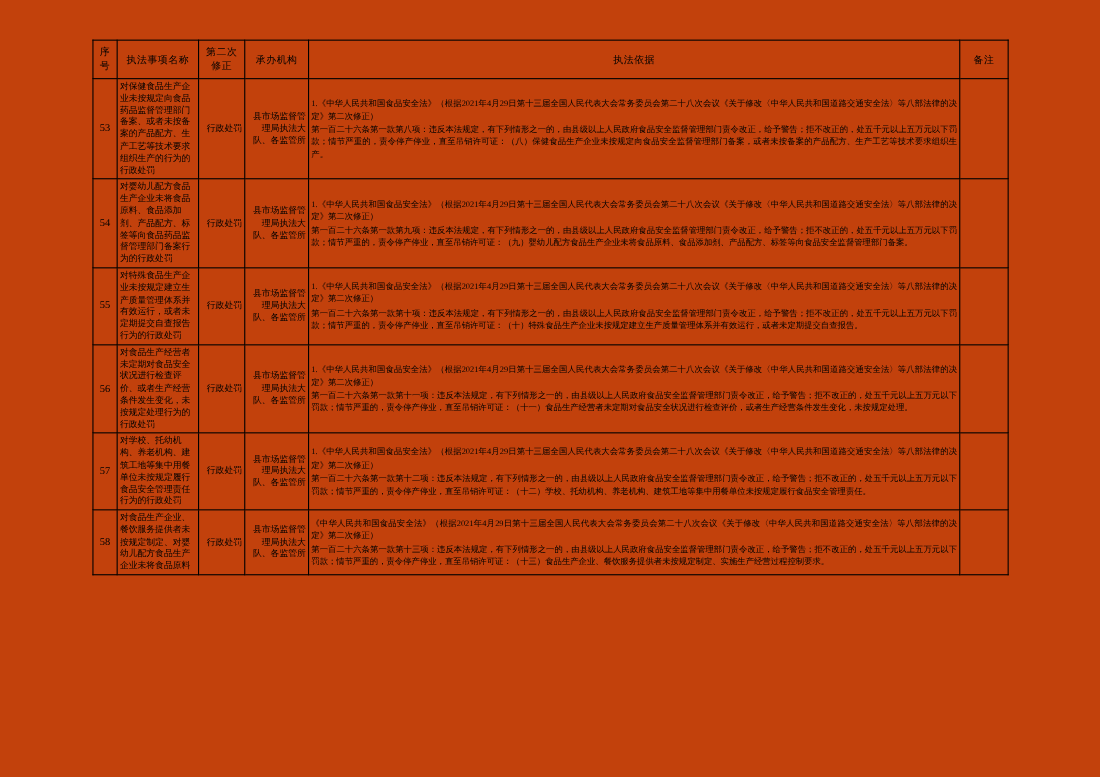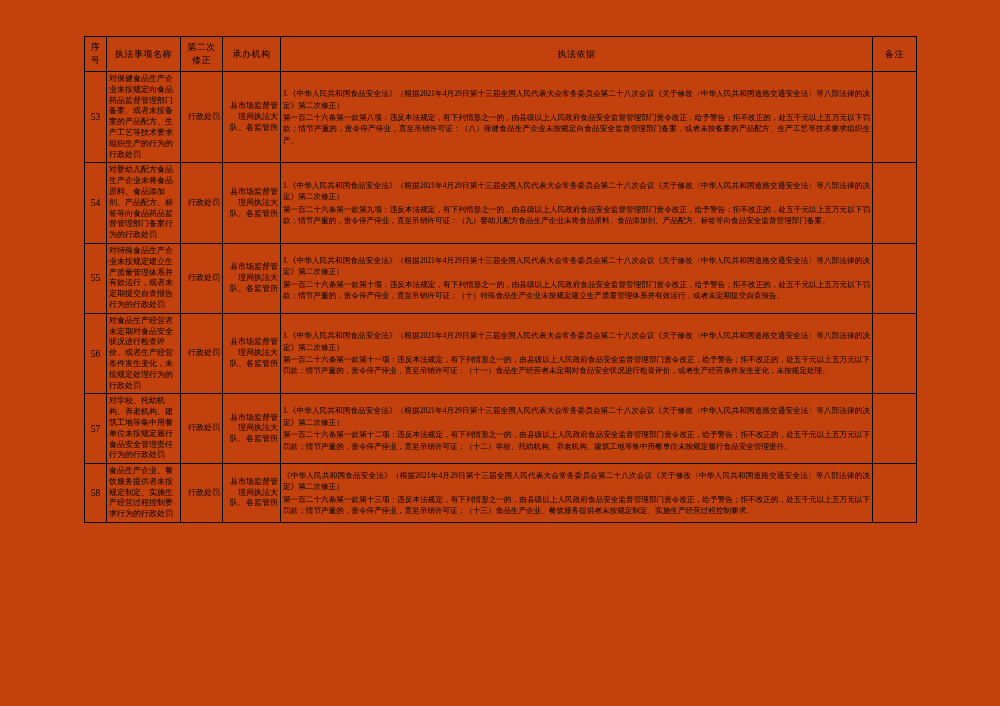--- a/index.html
+++ b/index.html
@@ -173,21 +173,21 @@
           <td class="type">行政处罚</td>
           <td class="org">县市场监督管理局执法大队、各监管所</td>
           <td class="basis">
             <p class="basis-p">1.《中华人民共和国食品安全法》（根据2021年4月29日第十三届全国人民代表大会常务委员会第二十八次会议《关于修改〈中华人民共和国道路交通安全法〉等八部法律的决定》第二次修正）</p>
             <p class="basis-p">第一百二十六条第一款第十二项：违反本法规定，有下列情形之一的，由县级以上人民政府食品安全监督管理部门责令改正，给予警告；拒不改正的，处五千元以上五万元以下罚款；情节严重的，责令停产停业，直至吊销许可证：（十二）学校、托幼机构、养老机构、建筑工地等集中用餐单位未按规定履行食品安全管理责任。</p>
           </td>
           <td class="note"></td>
         </tr>
         <tr>
           <td class="seq">58</td>
-          <td class="name">食品生产企业、餐饮服务提供者未按规定制定、实施生产经营过程控制要求行为的行政处罚</td>
+          <td class="name">对食品生产企业、餐饮服务提供者未按规定制定、对婴幼儿配方食品生产企业未将食品原料</td>
           <td class="type">行政处罚</td>
           <td class="org">县市场监督管理局执法大队、各监管所</td>
           <td class="basis">
             <p class="basis-p">《中华人民共和国食品安全法》（根据2021年4月29日第十三届全国人民代表大会常务委员会第二十八次会议《关于修改〈中华人民共和国道路交通安全法〉等八部法律的决定》第二次修正）</p>
             <p class="basis-p">第一百二十六条第一款第十三项：违反本法规定，有下列情形之一的，由县级以上人民政府食品安全监督管理部门责令改正，给予警告；拒不改正的，处五千元以上五万元以下罚款；情节严重的，责令停产停业，直至吊销许可证：（十三）食品生产企业、餐饮服务提供者未按规定制定、实施生产经营过程控制要求。</p>
           </td>
           <td class="note"></td>
         </tr>
       </tbody>
     </table>

